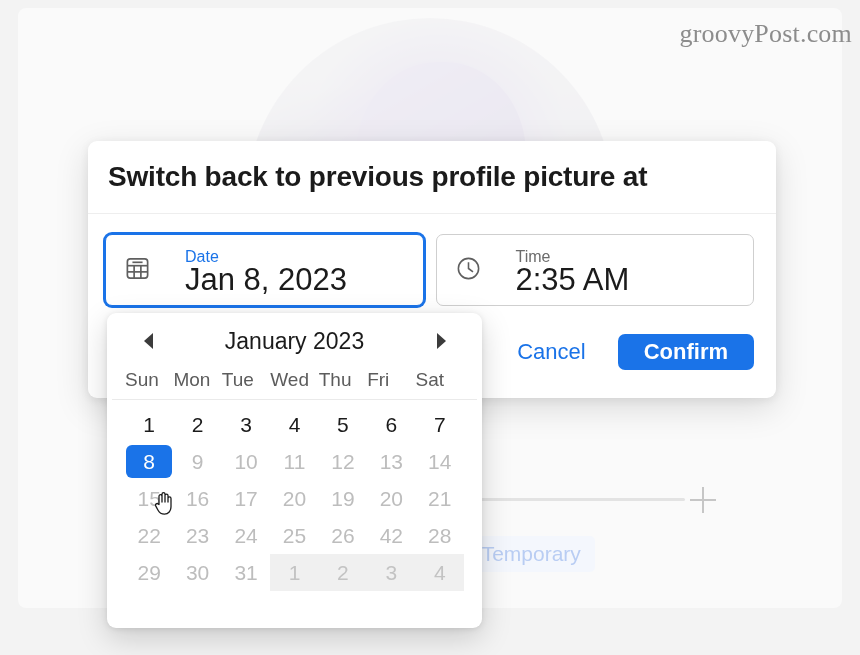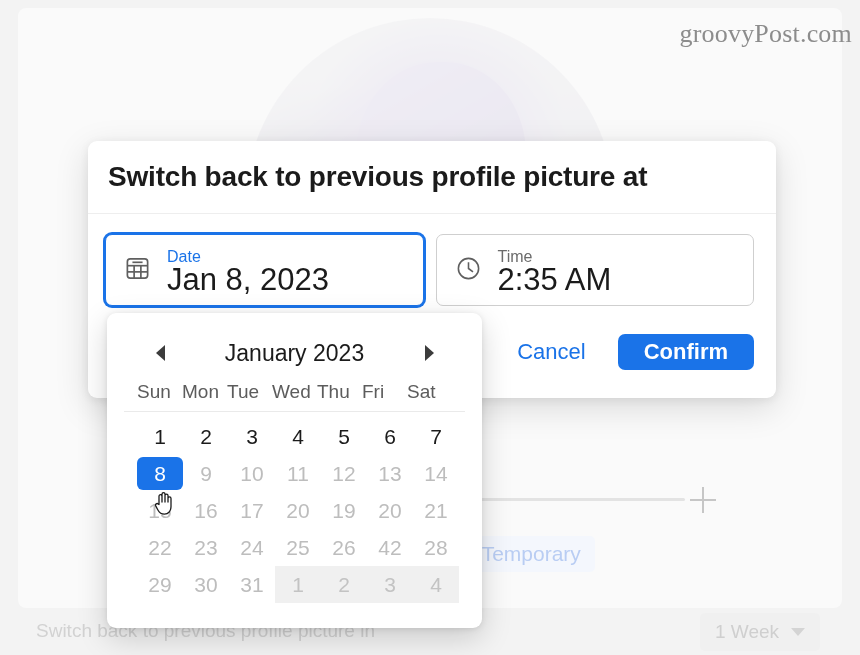--- a/index.html
+++ b/index.html
@@ -200,21 +200,21 @@
   }
 
   .picker-field {
     flex: 1;
     height: 72px;
     border: 1px solid #cfcfcf;
     border-radius: 7px;
     background: #fff;
     display: flex;
     align-items: center;
-    gap: 16px;
+    gap: 34px;
     padding: 0 18px;
     box-sizing: border-box;
     position: relative;
   }
   .picker-field.focused {
     border-color: #1a73e8;
     box-shadow: 0 0 0 2px #1a73e8;
   }
   .picker-field .field-texts {
     display: flex;
@@ -268,21 +268,21 @@
   
   #calendar-popup {
     position: absolute;
     left: 107px;
     top: 313px;
     width: 375px;
     height: 315px;
     background: #ffffff;
     border-radius: 9px;
     box-shadow: 0 10px 30px rgba(0,0,0,0.17), 0 1px 6px rgba(0,0,0,0.10);
-    padding: 12px;
+    padding: 0;
     box-sizing: border-box;
     overflow: hidden;
   }
   #calendar-header {
     height: 56px;
     display: flex;
     align-items: center;
     padding: 0 28px;
   }
   #cal-month-label {
@@ -379,26 +379,21 @@
       <div id="avatar-facemask"></div>
       <div id="avatar-jersey"></div>
     </div>
   </div>
 
   <div id="bg-divider-line"></div>
   <div id="bg-plus-icon"></div>
 
   <div id="bg-make-temporary">ke Temporary</div>
 
-  <div id="bg-switch-row">Switch back to previous profile picture in</div>
-
-  <div id="bg-week-dropdown">
-    <span>1 Week</span>
-    <span class="caret"></span>
-  </div>
+
 </div>
 
 <div id="watermark">groovyPost.com</div>
 
 <div id="dialog">
 
   <div id="dialog-header">
     <div id="dialog-title">Switch back to previous profile picture at</div>
   </div>
 

